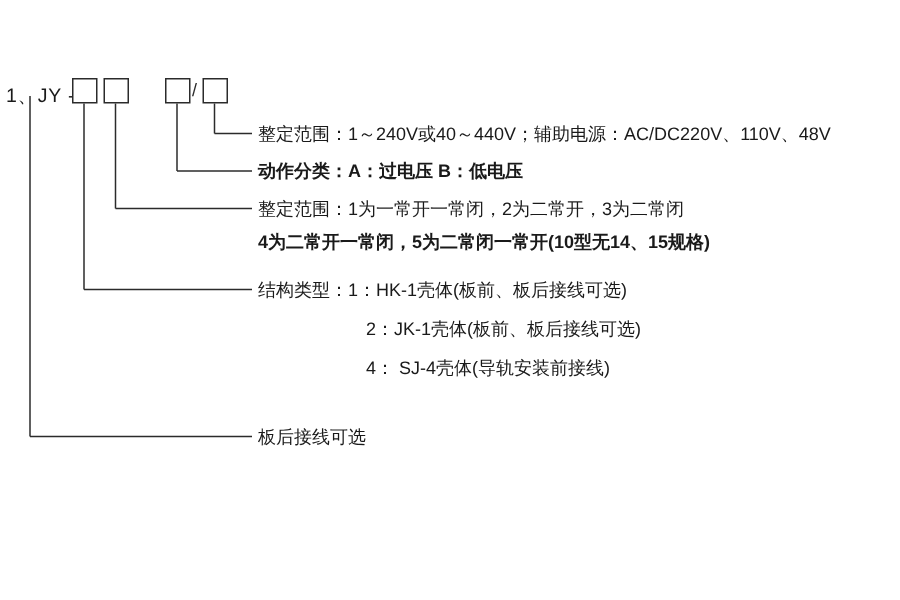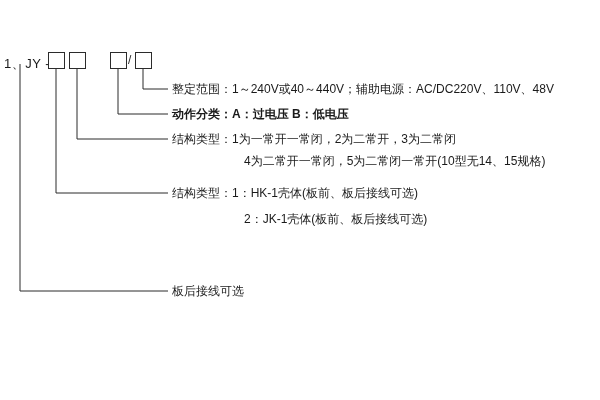--- a/index.html
+++ b/index.html
@@ -97,26 +97,27 @@
 
   <div class="ann" style="left:172px; top:81px;">
     <div>整定范围：1～240V或40～440V；辅助电源：AC/DC220V、110V、48V</div>
   </div>
 
   <div class="ann" style="left:172px; top:106px;font-weight:bold;">
     <div>动作分类：A：过电压  B：低电压</div>
   </div>
 
   <div class="ann" style="left:172px; top:131px;">
-    <div>结构类型：1为一常开一常闭，2为二常开，3为二常闭</div>
-    <div class="sub" style="margin-left:72px; margin-top:5px;">4为二常开一常闭，5为二常闭一常开(10型无14、15规格)</div>
+    <div>整定范围：1为一常开一常闭，2为二常开，3为二常闭</div>
+    <div class="sub" style="margin-top:5px;font-weight:bold;">4为二常开一常闭，5为二常闭一常开(10型无14、15规格)</div>
   </div>
 
   <div class="ann" style="left:172px; top:185px;">
     <div>结构类型：1：HK-1壳体(板前、板后接线可选)</div>
     <div class="sub" style="margin-left:72px; margin-top:9px;">2：JK-1壳体(板前、板后接线可选)</div>
+    <div class="sub" style="margin-left:72px; margin-top:9px;">4： SJ-4壳体(导轨安装前接线)</div>
   </div>
 
   <div class="ann" style="left:172px; top:283px;">
     <div>板后接线可选</div>
   </div>
 
 </div>
 
 </body></html>

